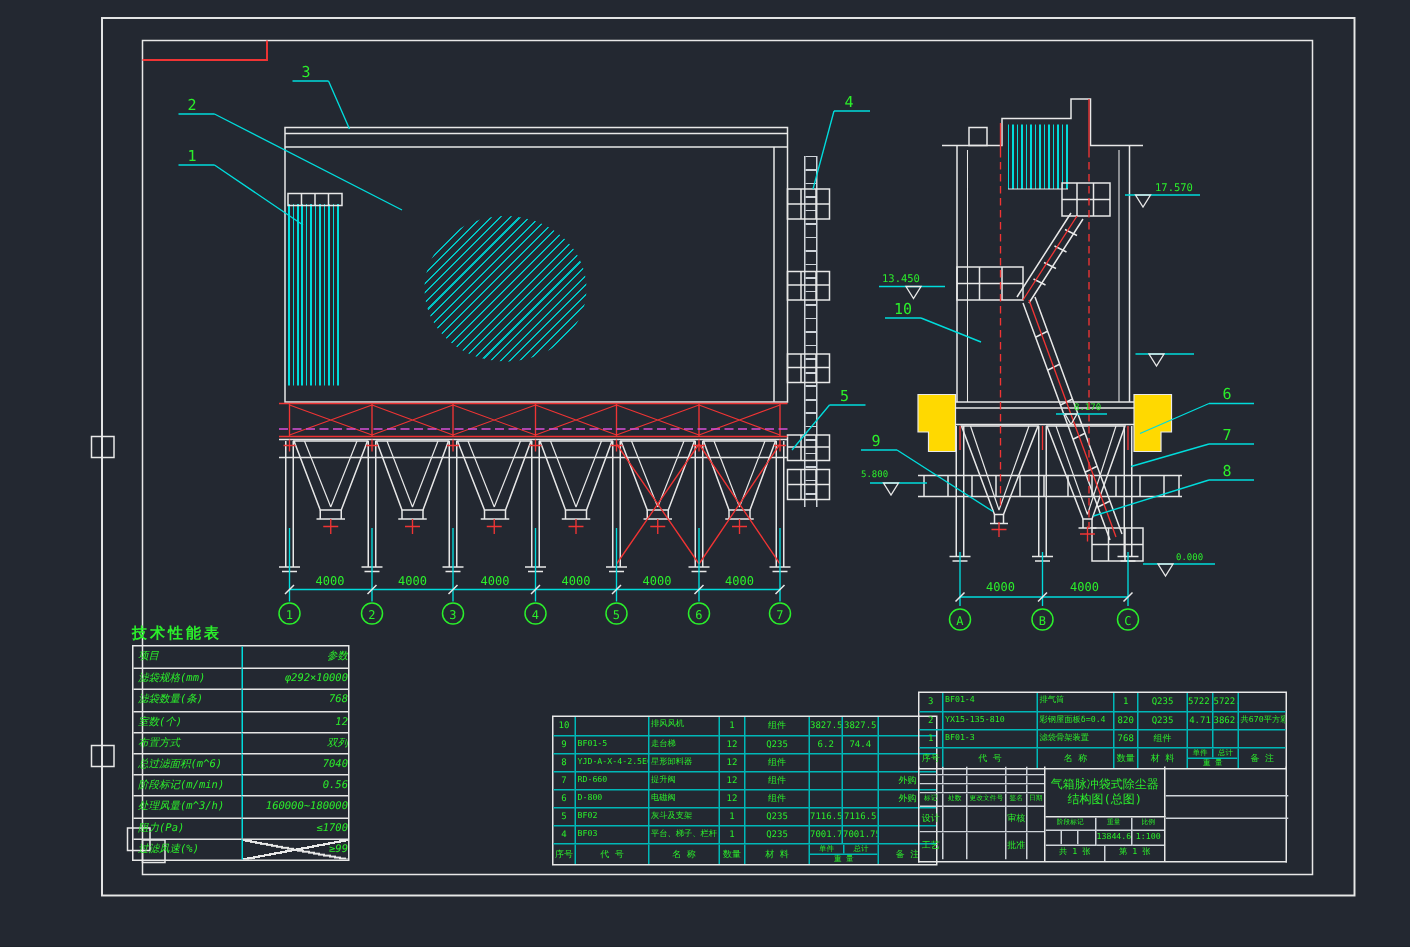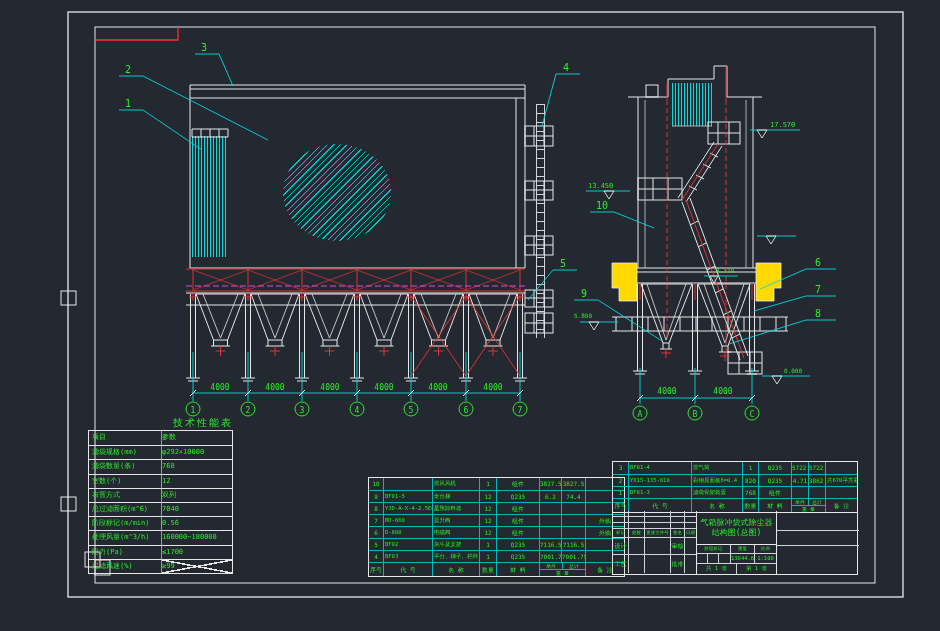--- a/index.html
+++ b/index.html
@@ -10,26 +10,26 @@
   .hatchD{position:absolute;border-radius:50%;background:repeating-linear-gradient(135deg,#00c4c4 0 1px,transparent 1px 4.5px);}
   .ladder{position:absolute;left:536px;top:104px;width:9px;height:234px;
           border-left:1px solid #cfd4da;border-right:1px solid #cfd4da;
           background:repeating-linear-gradient(180deg,#cfd4da 0 1px,transparent 1px 9px);}
   svg{position:absolute;left:0;top:0;}
   .gtxt{fill:#2bee2b;}
   
   .tblabs{position:absolute;color:#2bee2b;}
   
   .pt{left:88px;top:416px;width:145px;}
-  .pt-title{height:14px;line-height:13px;text-align:right;font-size:10px;font-weight:normal;letter-spacing:2px;}
-  .pt-grid{display:grid;grid-template-columns:72px 1fr;grid-auto-rows:14.2px;border:1px solid #e8e8e8;}
+  .pt-title{height:14px;line-height:13px;text-align:left;font-size:10px;font-weight:bold;letter-spacing:2px;}
+  .pt-grid{display:grid;grid-template-columns:72px 1fr;grid-auto-rows:14.2px;border:1px solid #e8e8e8;font-style:italic;}
   .pt-grid>div{font-size:7px;line-height:13px;white-space:nowrap;overflow:hidden;border-top:1px solid #e5e5e5;}
   .pt-grid>div:nth-child(-n+2){border-top:0;}
   .pt-l{padding-left:3px;}
-  .pt-v{text-align:left;border-left:1px solid #00dcdc;}
+  .pt-v{text-align:right;border-left:1px solid #00dcdc;}
   .xcross{background:
      linear-gradient(to top right, transparent 47%, #e8e8e8 47% 53%, transparent 53%),
      linear-gradient(to bottom right, transparent 47%, #e8e8e8 47% 53%, transparent 53%);}
   
   .bom{border:1px solid #e8e8e8;}
   .bm{left:368px;top:477px;width:257px;}
   .br{left:612px;top:461px;width:246px;}
   .bomrow{display:grid;height:12px;}
   .bm .bomrow{grid-template-columns:14px 49px 47px 17px 43px 22px 24px 1fr;}
   .br .bomrow{grid-template-columns:15px 63px 51px 16px 33px 17px 17px 1fr;}

